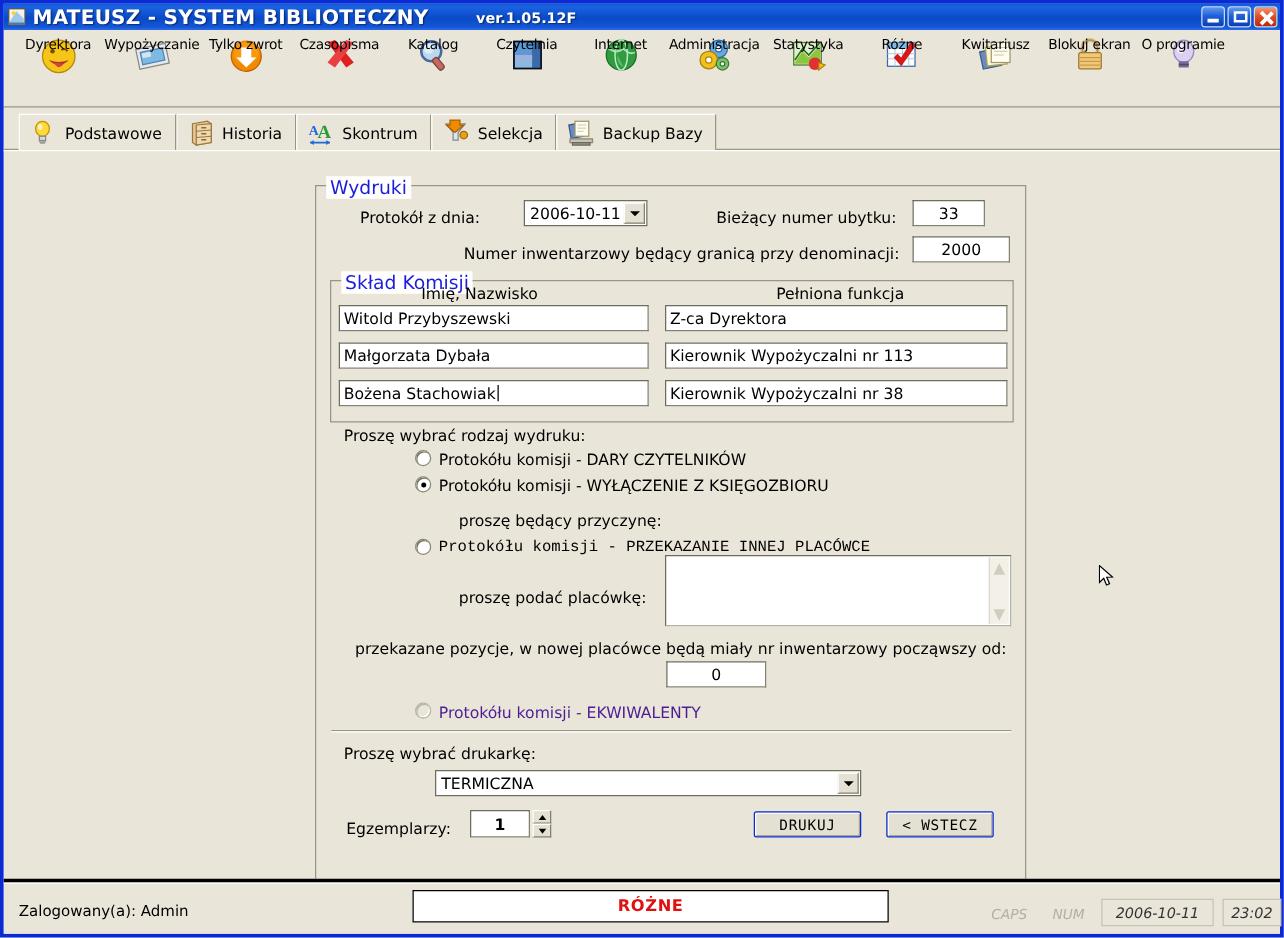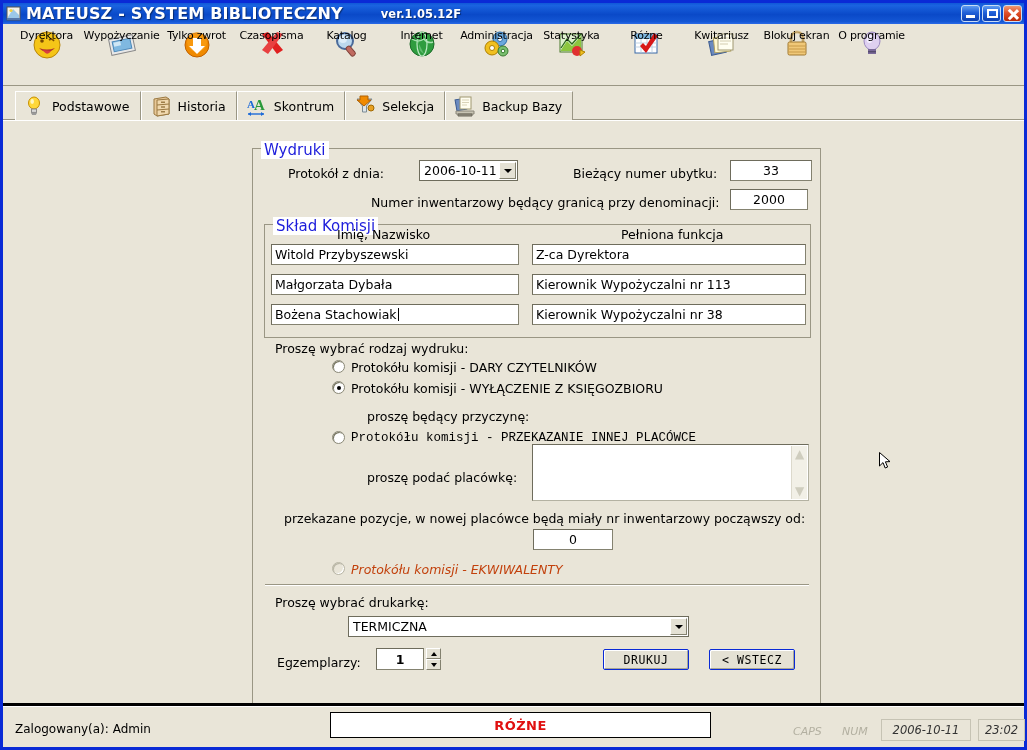--- a/index.html
+++ b/index.html
@@ -81,21 +81,21 @@
 
   .group{
     position:absolute;border:1px solid #9a9684;box-sizing:border-box;background:transparent;
   }
   .group > .glabel{
     position:absolute;top:-8px;left:8px;background:#ffffff;padding:0 3px;
     color:#1d1ddb;font-size:15px;white-space:nowrap;
   }
 
   .lbl{position:absolute;font-size:12.5px;color:#000;white-space:nowrap;}
-  .lbl.dim{color:#c2410c;font-style:italic;}
+  .lbl.dim{color:#4c1d95;}
   .lbl.wrap{white-space:normal;}
 
   .tfield{
     position:absolute;box-sizing:border-box;background:#fff;
     border:1px solid #848270;border-top-color:#6e6c5c;border-left-color:#6e6c5c;
     font-family:"DejaVu Sans","Liberation Sans",sans-serif;font-size:12.5px;
     display:flex;align-items:center;padding:0 3px;overflow:hidden;
   }
   .tfield.center{justify-content:center;}
   .caret{display:inline-block;width:1px;height:13px;background:#000;margin-left:1px;}
@@ -254,20 +254,32 @@
       <span class="ic">
         <svg width="34" height="34" viewBox="0 0 34 34">
           <circle cx="15" cy="13" r="8" fill="#bcd8ee" stroke="#4a6a9a" stroke-width="2"></circle>
           <circle cx="13" cy="11" r="4" fill="#e6f2fb" opacity=".8"></circle>
           <rect x="18" y="18" width="5" height="11" rx="2" fill="#c06a60" stroke="#804038" transform="rotate(-40 20 23)"></rect>
         </svg>
       </span>
       <span class="lbl">Katalog</span>
     </div>
 
+    <div class="tool">
+      <span class="ic">
+        <svg width="34" height="34" viewBox="0 0 34 34">
+          <rect x="6" y="5" width="22" height="22" fill="#1a3a7a" stroke="#000"></rect>
+          <rect x="7" y="6" width="14" height="10" fill="#5b9bd5"></rect>
+          <rect x="7" y="16" width="14" height="10" fill="#8fb8e0"></rect>
+          <path d="M8 20 q6 -6 13 -2" stroke="#c0a0d0" fill="none" stroke-width="1.2"></path>
+          <rect x="21" y="6" width="6" height="20" fill="#3a6aa8"></rect>
+        </svg>
+      </span>
+      <span class="lbl">Czytelnia</span>
+    </div>
 
     <div class="tool">
       <span class="ic">
         <svg width="34" height="34" viewBox="0 0 34 34">
           <circle cx="17" cy="16" r="12" fill="#2f9c3f" stroke="#1a6a28"></circle>
           <path d="M7 11 q6 4 12 0 q4 5 9 3" stroke="#a8e0b0" fill="none" stroke-width="1.5"></path>
           <ellipse cx="17" cy="16" rx="5" ry="12" fill="none" stroke="#bdeac5" stroke-width="1.2"></ellipse>
           <path d="M10 8 q5 2 4 8 q-1 7 5 10" fill="#7fd08c" opacity=".6"></path>
         </svg>
       </span>
@@ -443,21 +455,21 @@
 
     <span class="lbl" style="left:285px;top:45px;">Protokół z dnia:</span>
     <div class="combo" style="left:416px;top:39px;width:99px;height:21px;">
       <span>2006-10-11</span>
       <span class="cbtn">
           <span class="arrow-d"></span>
         </span>
     </div>
 
     <span class="lbl" style="left:570px;top:45px;">Bieżący numer ubytku:</span>
-    <div class="tfield center" style="left:727px;top:39px;width:82px;height:21px;">
+    <div class="tfield center" style="left:727px;top:39px;width:58px;height:21px;">
       <span>33</span>
     </div>
 
     <span class="lbl" style="left:368px;top:74px;">Numer inwentarzowy będący granicą przy denominacji:</span>
     <div class="tfield center" style="left:727px;top:68px;width:78px;height:21px;">
       <span>2000</span>
     </div>
 
     <div class="group" style="left:261px;top:103px;width:547px;height:114px;">
       <span class="glabel">Skład Komisji</span>

